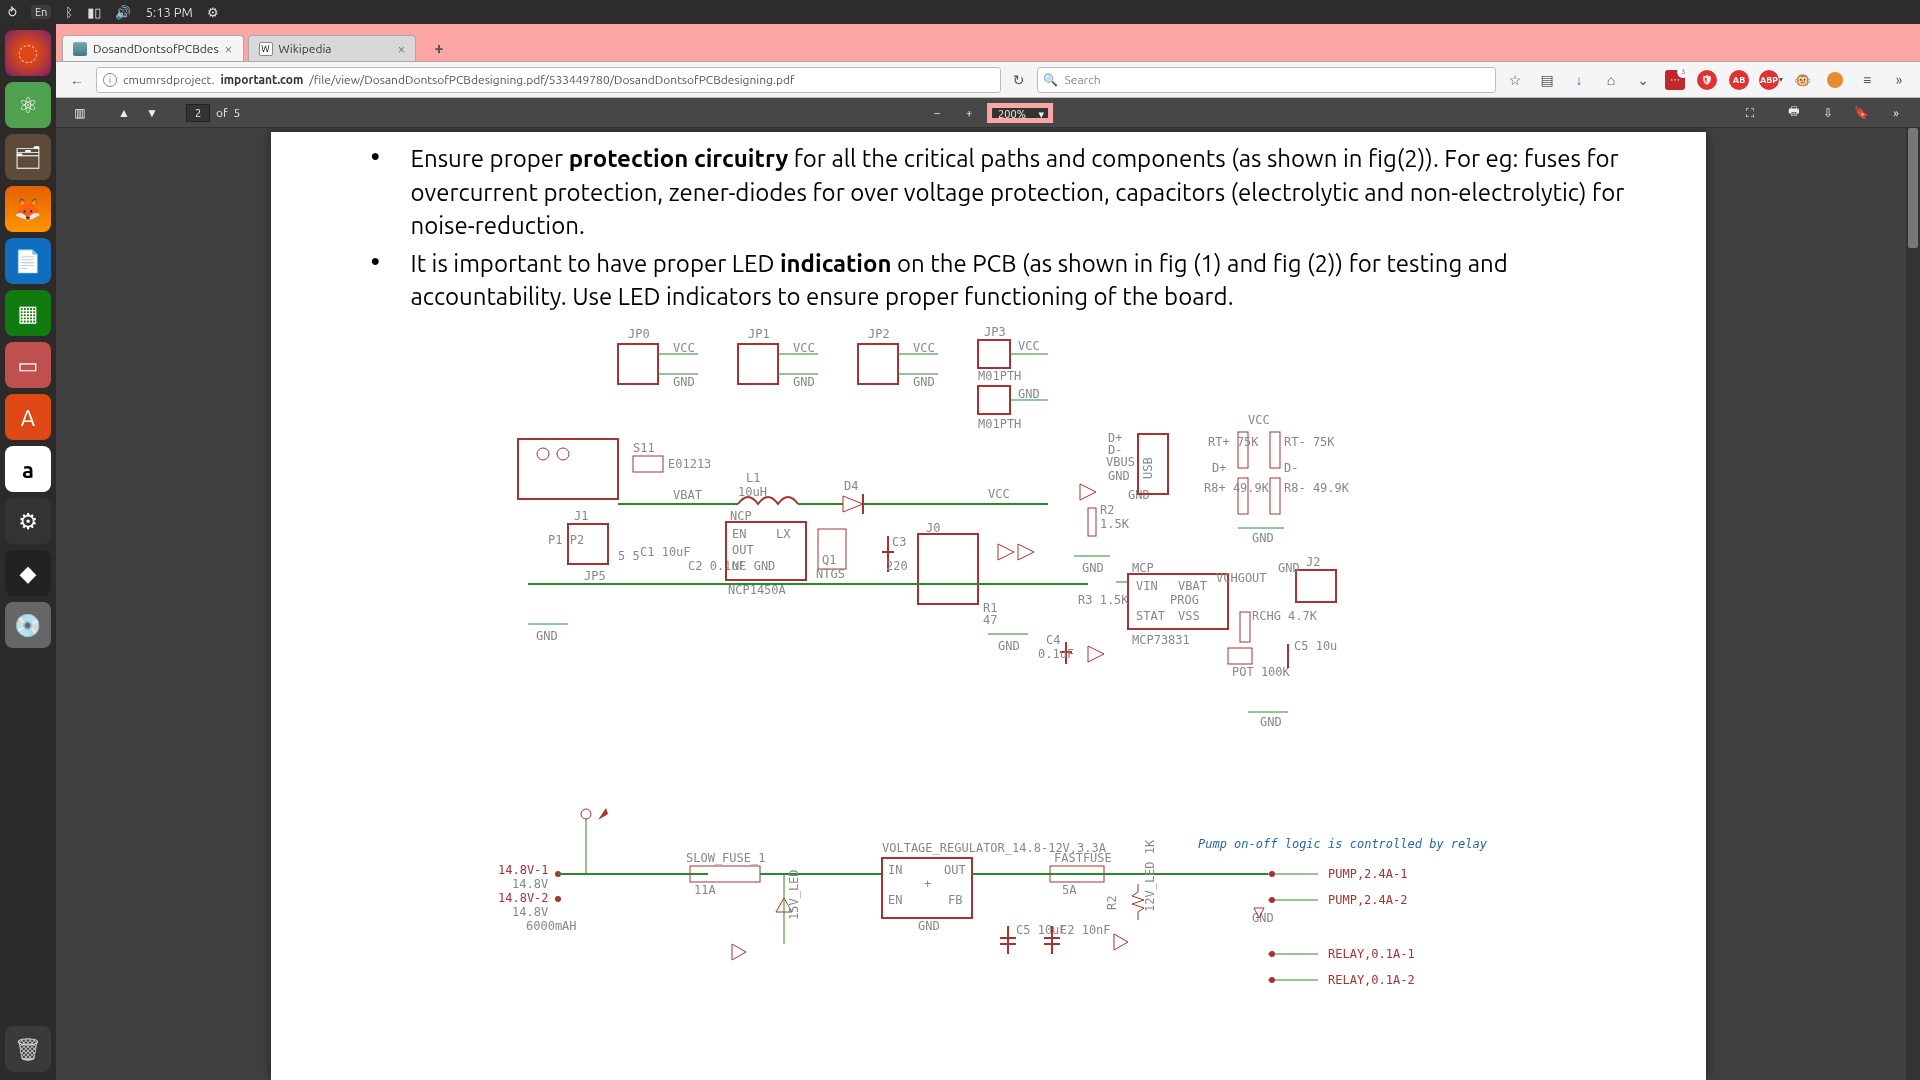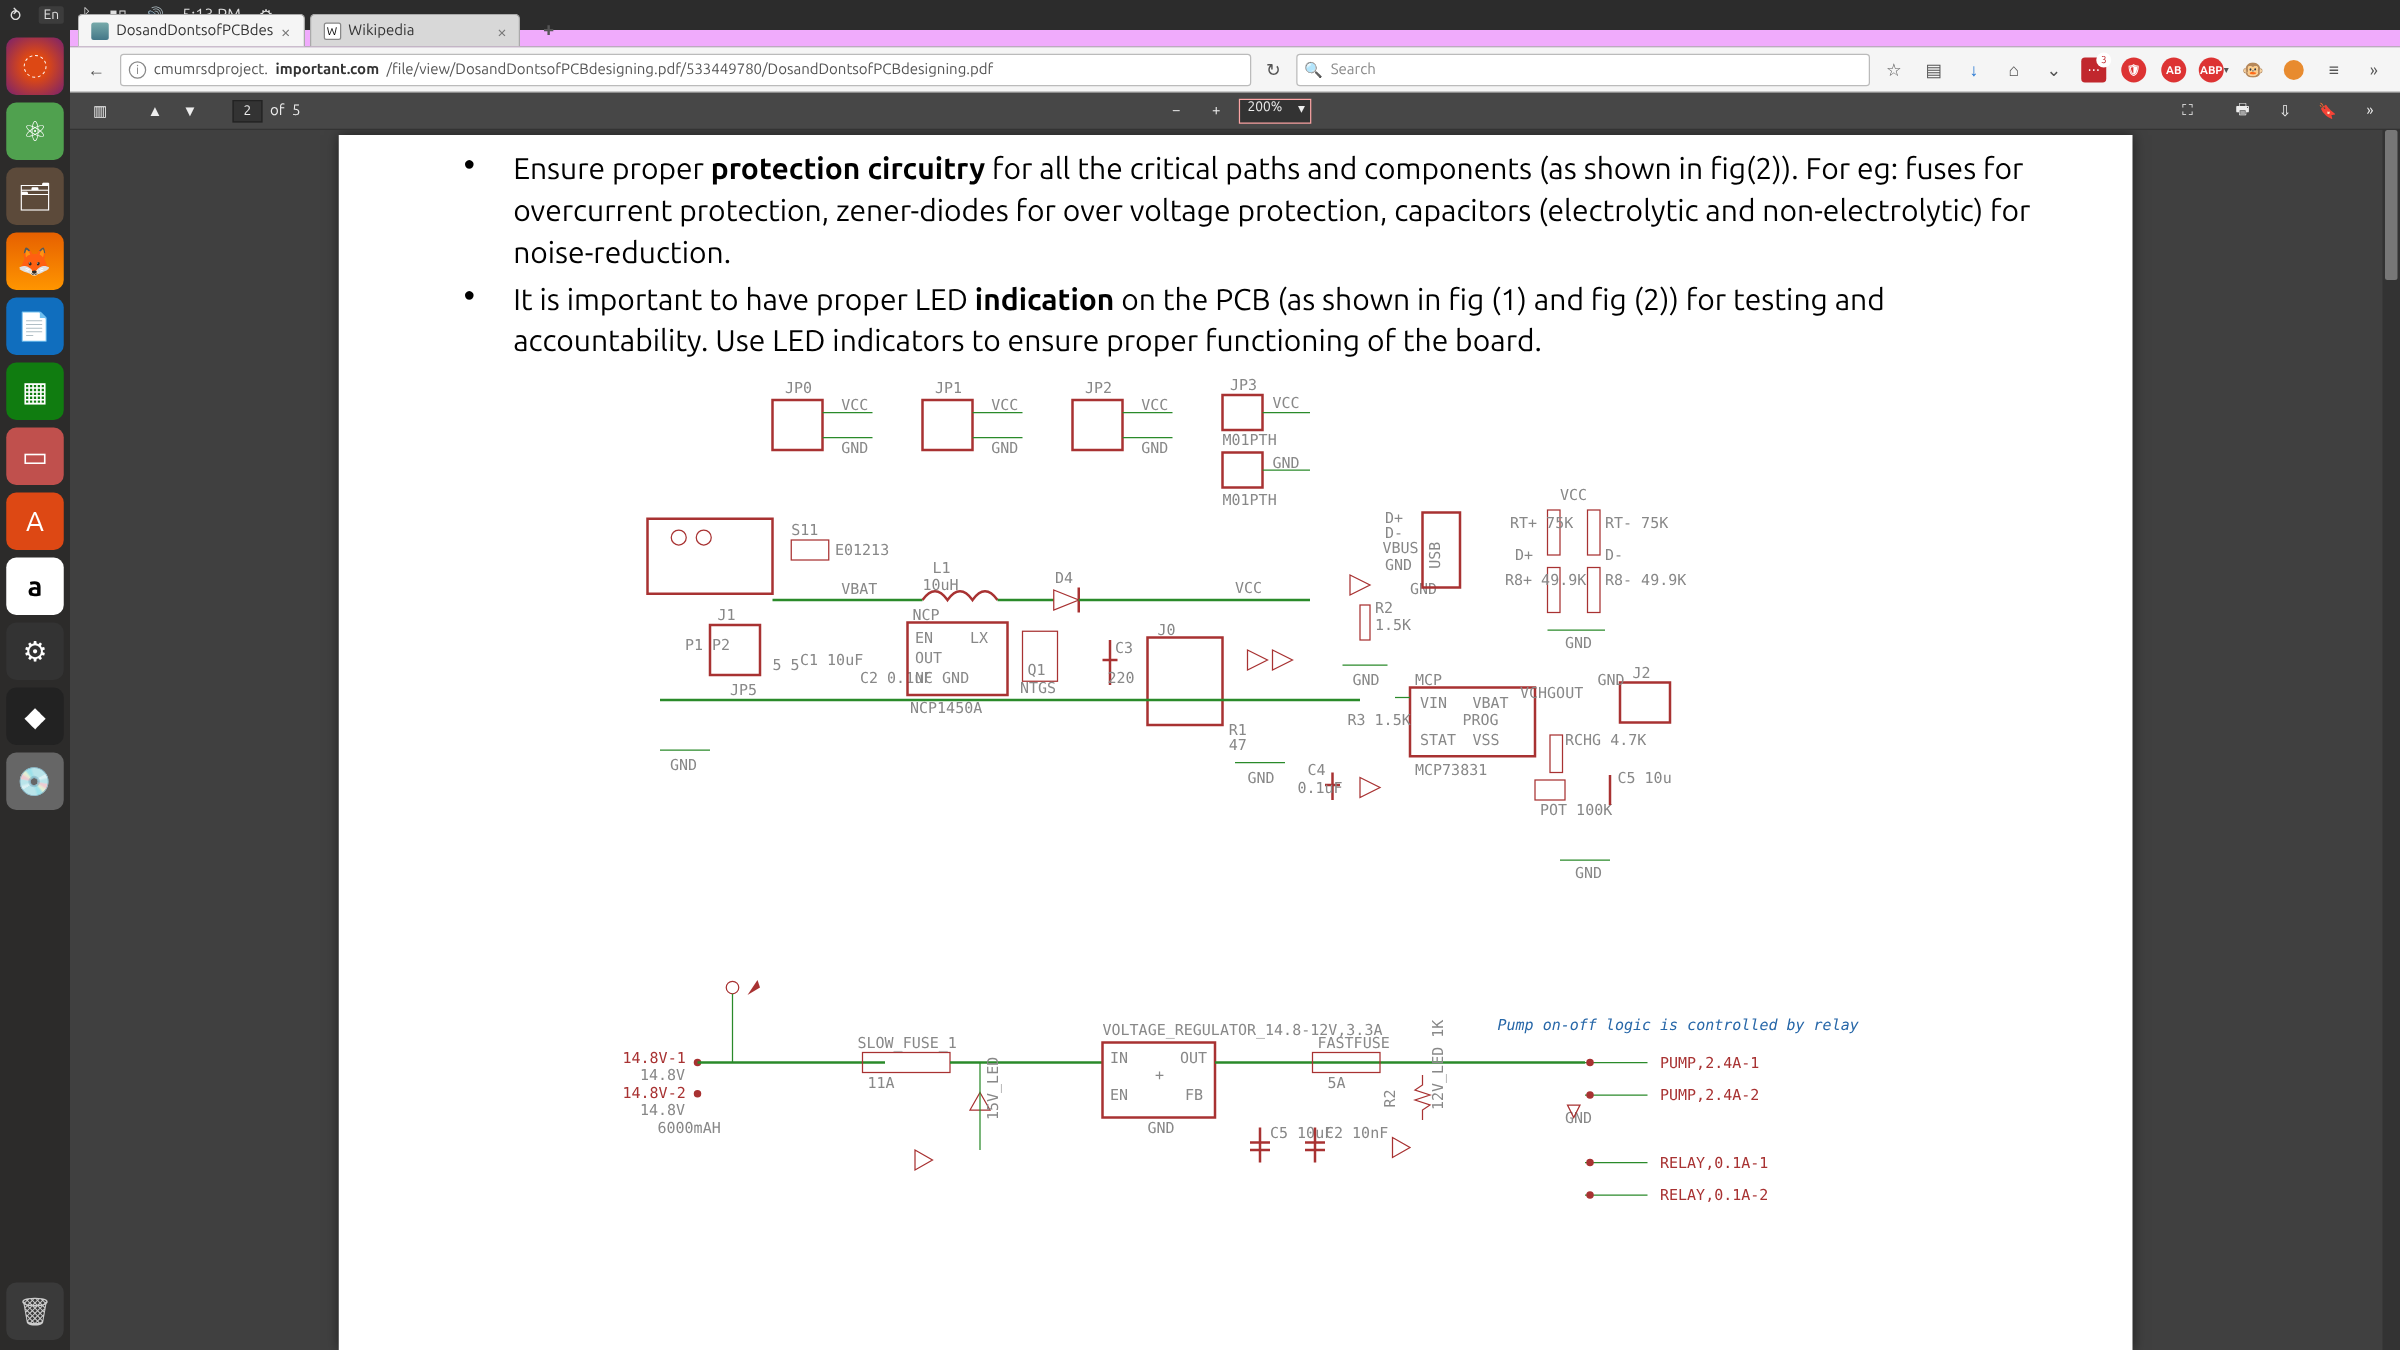--- a/index.html
+++ b/index.html
@@ -26,21 +26,21 @@
 .launcher .icon.amazon { background:#fff; color:#000; font-weight:bold; }
 .launcher .icon.settings { background:#333; }
 .launcher .icon.obs { background:#222; }
 .launcher .icon.disk { background:#666; }
 .launcher .trash { margin-top:auto; margin-bottom:8px; width:46px; height:46px; border-radius:8px; background:#3a3a3a; display:flex; align-items:center; justify-content:center; font-size:22px; color:#ccc; }
 
 
 .browser { position: absolute; left: 56px; right: 0; top: 24px; bottom: 0; background: #e8e8e8; display: flex; flex-direction: column; }
 
 
-.tabs-row { height: 14px; background: #f0abfc; display: flex; align-items: flex-end; padding-left: 6px; border-bottom: 1px solid #aaa; }
+.tabs-row { height: 38px; background: #fca5a5; display: flex; align-items: flex-end; padding-left: 6px; border-bottom: 1px solid #aaa; }
 .tab { height: 26px; padding: 0 10px; display:flex; align-items:center; gap:6px; font-size:12px; color:#333; border:1px solid #aaa; border-bottom:none; border-radius: 4px 4px 0 0; margin-right:4px; max-width: 200px; }
 .tab.active { background:#f5f5f5; }
 .tab.inactive { background:#d8d8d8; }
 .tab .close { color:#777; font-size:14px; cursor:pointer; }
 .tab .favicon { width:14px; height:14px; border-radius:2px; display:inline-block; }
 .tab .new { font-size:16px; font-weight:bold; color:#555; padding:0 8px; }
 
 
 .url-row { height: 36px; background:#f5f5f5; display:flex; align-items:center; padding: 0 8px; gap:6px; border-bottom:1px solid #bbb; }
 .url-row .nav-btn { width:26px; height:26px; display:flex; align-items:center; justify-content:center; color:#555; font-size:14px; border-radius:3px; }
@@ -53,21 +53,21 @@
 .round-red { width:20px; height:20px; border-radius:50%; background:#d33; color:#fff; font-size:9px; font-weight:bold; display:flex; align-items:center; justify-content:center; }
 .square-badge { width:20px; height:20px; background:#c1272d; display:flex; align-items:center; justify-content:center; position:relative; border-radius:3px; }
 .square-badge .count { position:absolute; top:-4px; right:-4px; background:#fff; color:#c1272d; border-radius:50%; width:12px; height:12px; font-size:8px; display:flex; align-items:center; justify-content:center; }
 
 
 .pdf-toolbar { height:30px; background:#474747; color:#eee; display:flex; align-items:center; padding:0 10px; font-size:12px; border-bottom:1px solid #333; }
 .pdf-toolbar .btn { width:28px; height:28px; display:flex; align-items:center; justify-content:center; color:#eee; cursor:pointer; }
 .pdf-toolbar .page-box { background:#333; border:1px solid #222; width:24px; height:18px; text-align:center; color:#eee; font-size:11px; }
 .pdf-toolbar .page-sep { margin:12px 6px; }
 .pdf-toolbar .center { position:absolute; left:50%; transform:translateX(-50%); display:flex; align-items:center; gap:4px; }
-.pdf-toolbar .zoom-select { background:#333; border:1px solid #fca5a5; color:#eee; height:20px; padding:0 22px 0 6px; font-size:11px; position:relative; }
+.pdf-toolbar .zoom-select { background:#333; border:5px solid #fca5a5; color:#eee; height:20px; padding:0 22px 0 6px; font-size:11px; position:relative; }
 .pdf-toolbar .right-tools { margin-left:auto; display:flex; gap:6px; }
 .pdf-toolbar .expand { margin-right:10px; }
 
 
 .pdf-viewport { flex:1; background:#404040; display:flex; justify-content:center; overflow:hidden; position:relative; }
 .pdf-page { width: 1435px; background:#fff; box-shadow: 0 0 10px rgba(0,0,0,0.5); margin-top:4px; padding: 10px 40px 0 40px; position:relative; font-family: Arial, sans-serif; color:#000; }
 .pdf-page .content { font-size: 24px; line-height: 1.4; }
 .pdf-page ul { list-style: none; padding-left: 60px; }
 .pdf-page ul li { position:relative; padding-left: 40px; margin-bottom: 4px; }
 .pdf-page ul li::before { content:"●"; position:absolute; left:0; top:2px; font-size:16px; }

